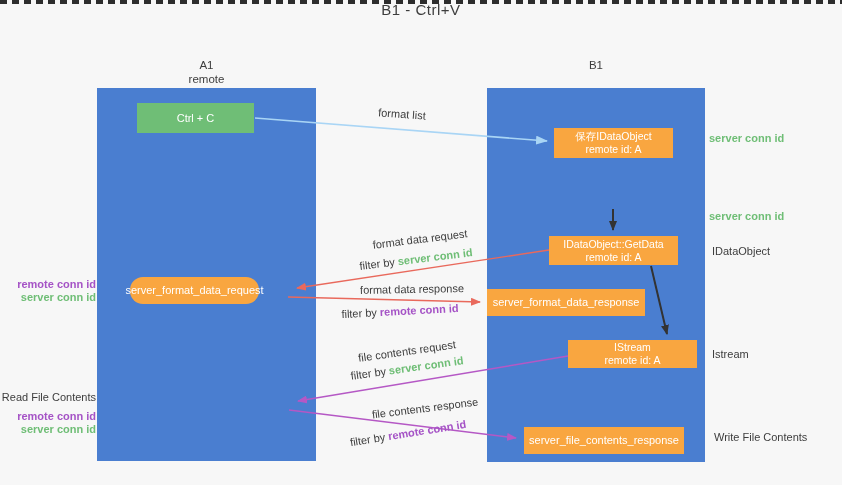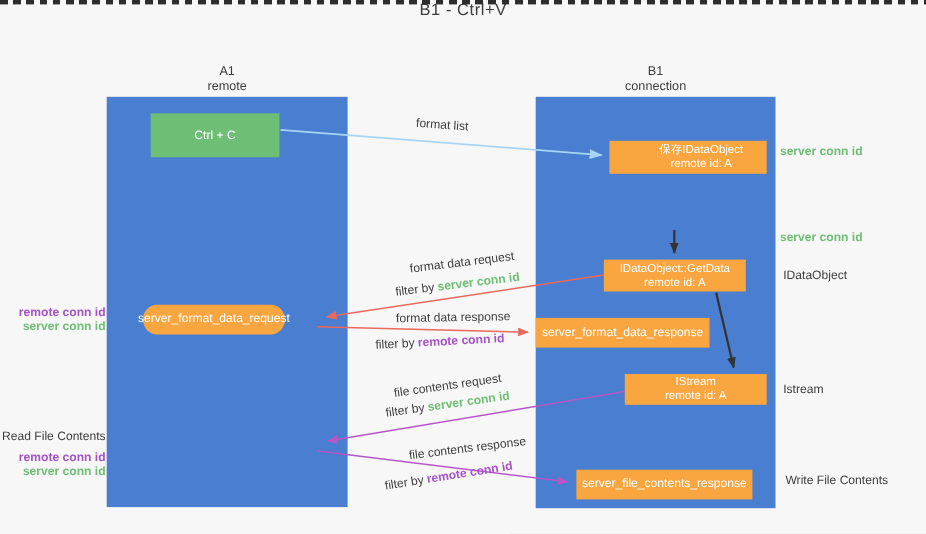--- a/index.html
+++ b/index.html
@@ -47,21 +47,20 @@
   <div class="title">
     <div>B1 - Ctrl+V</div>
   </div>
 
   <div class="lane-header" style="left:97px; top:58px; width:219px;">
     <div>A1</div>
     <div>remote</div>
   </div>
   <div class="lane-header" style="left:487px; top:58px; width:218px;">
     <div>B1</div>
-    <div>connection</div>
   </div>
 
   <div class="lane" style="left:97px; top:88px; width:219px; height:373px;"></div>
   <div class="lane" style="left:487px; top:88px; width:218px; height:374px;"></div>
 
   <div class="divider"></div>
 
   <svg class="arrows" width="842" height="485" viewBox="0 0 842 485">
     <defs>
       <marker id="m-blue" markerUnits="userSpaceOnUse" markerWidth="12" markerHeight="9" refX="11" refY="4.5" orient="auto">
@@ -79,25 +78,25 @@
     </defs>
     <line class="s-blue" x1="255" y1="118" x2="547" y2="141" marker-end="url(#m-blue)"></line>
     <line class="s-black" x1="613" y1="209" x2="613" y2="230" marker-end="url(#m-black)"></line>
     <line class="s-black" x1="651" y1="266" x2="667" y2="334" marker-end="url(#m-black)"></line>
     <line class="s-red" x1="549" y1="250" x2="297" y2="288" marker-end="url(#m-red)"></line>
     <line class="s-red" x1="288" y1="297" x2="480" y2="302" marker-end="url(#m-red)"></line>
     <line class="s-purple" x1="568" y1="356" x2="298" y2="401" marker-end="url(#m-purple)"></line>
     <line class="s-purple" x1="289" y1="410" x2="516" y2="438" marker-end="url(#m-purple)"></line>
   </svg>
 
-  <div class="node green" style="left:137px; top:103px; width:117px; height:40px;">
+  <div class="node green" style="left:137px; top:103px; width:117px; height:30px;">
     <span>Ctrl + C</span>
   </div>
 
-  <div class="node orange" style="left:554px; top:128px; width:119px; height:30px; font-size:10.5px;padding-left:24px;">
+  <div class="node orange" style="left:554px; top:128px; width:119px; height:30px; font-size:10.5px;">
     <span>保存IDataObject</span>
     <span>remote id: A</span>
   </div>
 
 
   <div class="node orange" style="left:549px; top:236px; width:129px; height:29px; font-size:10.5px;align-items:center;">
     <span>IDataObject::GetData</span>
     <span>remote id: A</span>
   </div>
 

